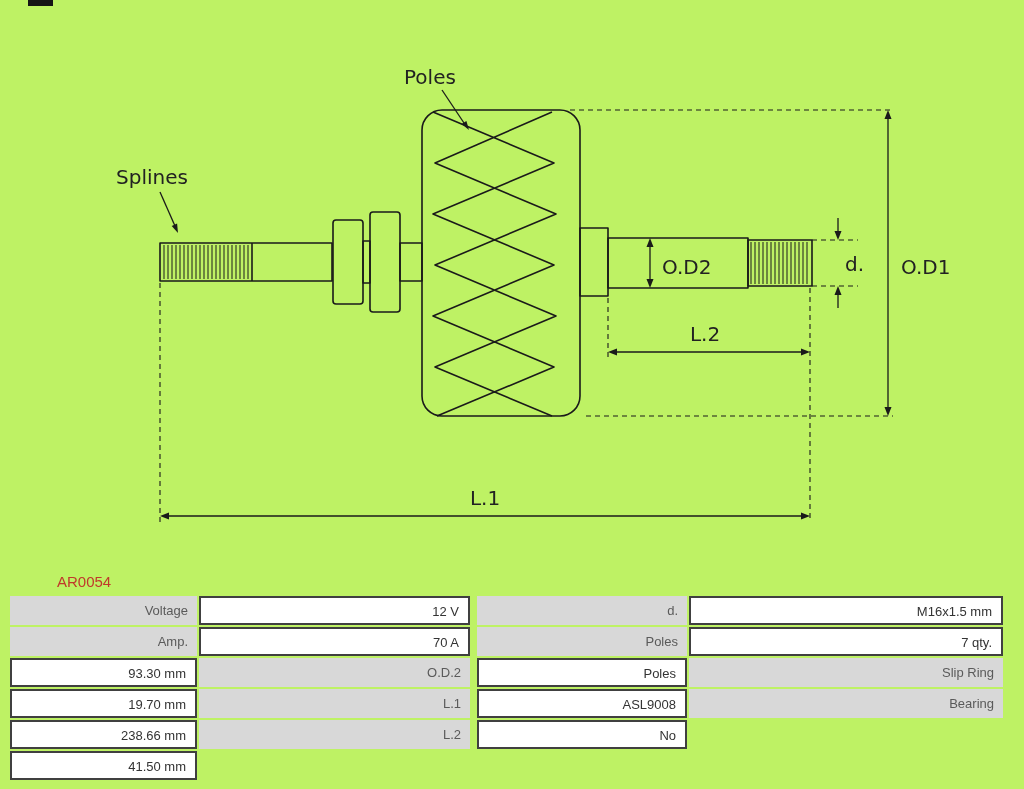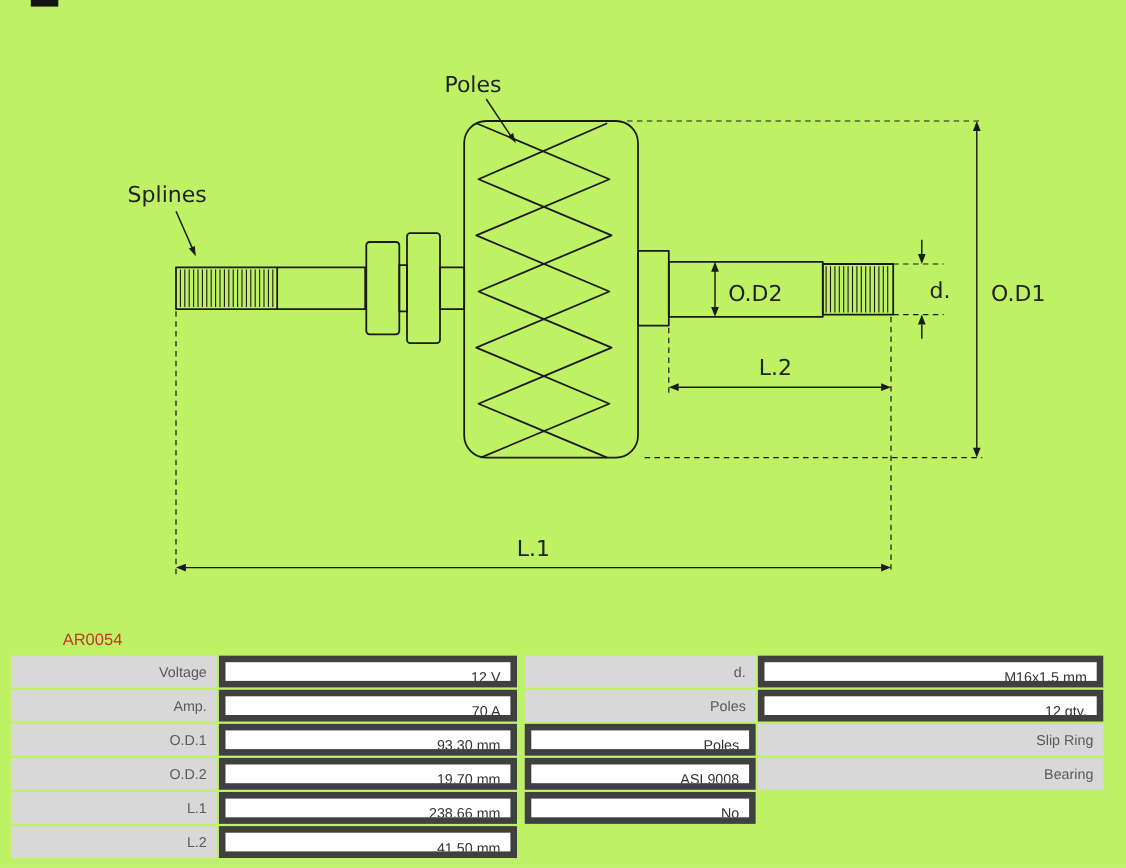--- a/index.html
+++ b/index.html
@@ -6,21 +6,21 @@
   html, body { width:1024px; height:789px; background:#ffffff; overflow:hidden;
                font-family:"Liberation Sans", sans-serif; }
   .canvas { position:relative; width:1024px; height:789px; background:#bef264; overflow:hidden; }
   .drawing-svg { position:absolute; top:0; left:0; }
   .part-number { position:absolute; left:13px; top:573px; font-size:15px; color:#c0392b;margin-left:44px; }
   .spec-table { position:absolute; top:596px; display:grid; gap:2px; font-size:13px; }
   .spec-table.left  { left:10px;  grid-template-columns:187px 271px; }
   .spec-table.right { left:477px; grid-template-columns:210px 314px; }
   .cell { height:29px; line-height:29px; text-align:right; padding-right:9px; white-space:nowrap; overflow:hidden; }
   .cell.label { background:#d8d8d8; color:#5a5a5a; }
-  .cell.value { background:#ffffff; border:6px solid #404040; color:#333333; line-height:27px; }
+  .cell.value { background:#ffffff; border:2px solid #404040; color:#333333; line-height:27px; }
 </style>
 </head>
 <body>
 
 <div class="canvas">
 
   <svg class="drawing-svg" width="1024" height="560" viewBox="0 0 1024 560">
 
     <rect x="28" y="0" width="25" height="6" fill="#151515"></rect>
 
@@ -89,35 +89,34 @@
     </g>
   </svg>
 
   <div class="part-number">AR0054</div>
 
   <div class="spec-table left">
     <div class="cell label">Voltage</div>
     <div class="cell value">12 V</div>
     <div class="cell label">Amp.</div>
     <div class="cell value">70 A</div>
-    <div class="cell label">O.D.1</div>
     <div class="cell value">93.30 mm</div>
     <div class="cell label">O.D.2</div>
     <div class="cell value">19.70 mm</div>
     <div class="cell label">L.1</div>
     <div class="cell value">238.66 mm</div>
     <div class="cell label">L.2</div>
     <div class="cell value">41.50 mm</div>
   </div>
 
   <div class="spec-table right">
     <div class="cell label">d.</div>
     <div class="cell value">M16x1.5 mm</div>
     <div class="cell label">Poles</div>
-    <div class="cell value">12 qty.</div>
+    <div class="cell value">7 qty.</div>
     <div class="cell value">Poles</div>
     <div class="cell label">Slip Ring</div>
     <div class="cell value">ASL9008</div>
     <div class="cell label">Bearing</div>
     <div class="cell value">No</div>
   </div>
 
 </div>
 
 </body></html>

